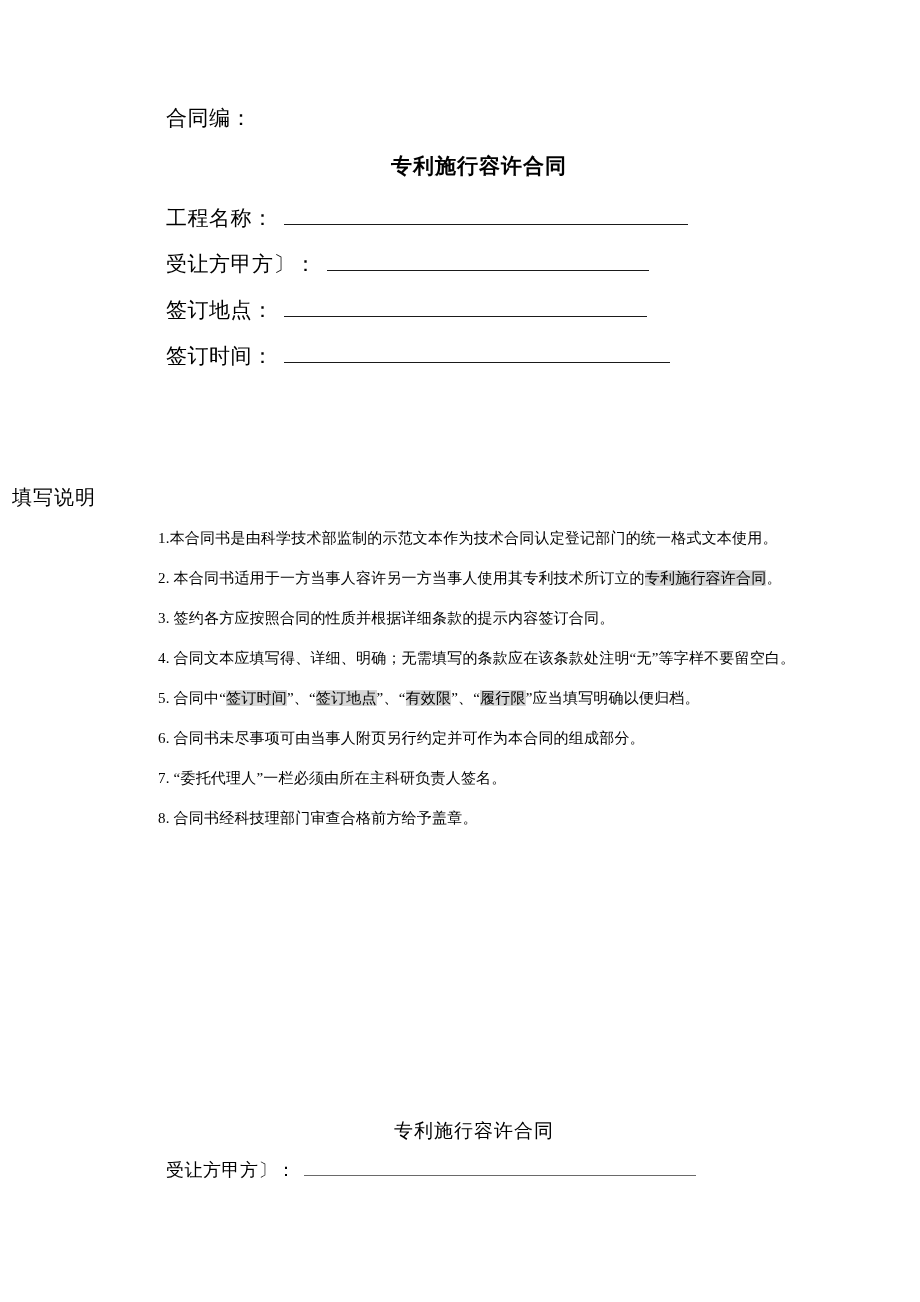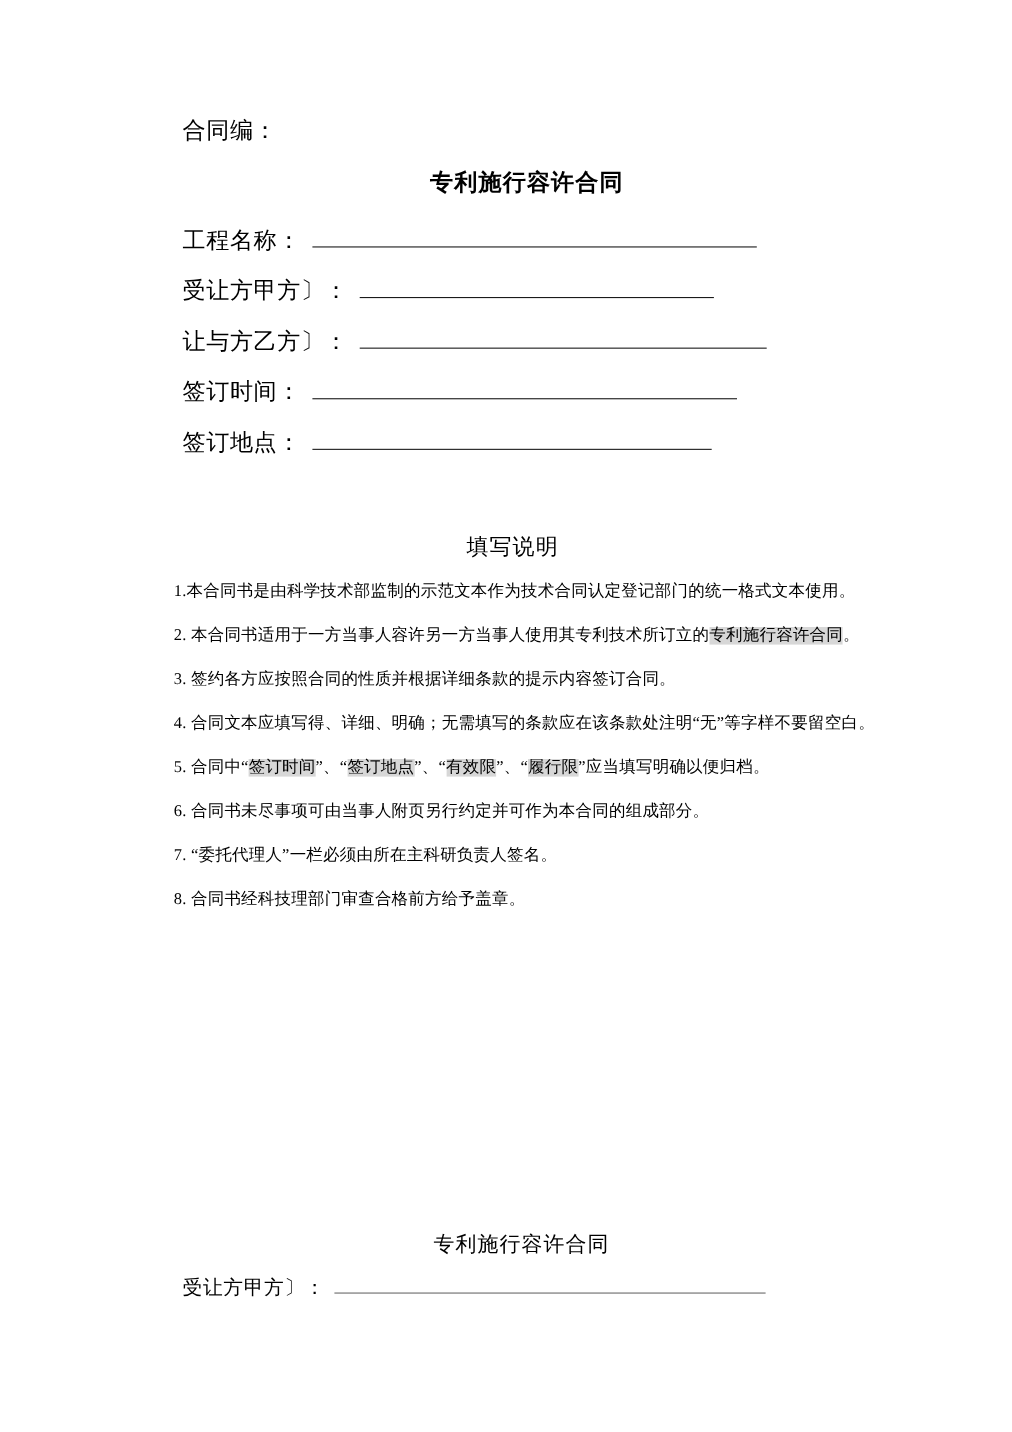--- a/index.html
+++ b/index.html
@@ -75,21 +75,20 @@
   .fl-4 { width: 386px; }
   .fl-5 { width: 363px; }
   .fl-6 { width: 410px; }
 
   
   .section-heading {
     position: absolute;
     left: 0;
     right: 0;
     top: 484px;
-    text-align: center;
     font-size: 20px;
     letter-spacing: 1px;
   }
   .section-heading-inner { padding-left: 12px; display: inline-block; }
 
   .body-text {
     position: absolute;
     left: 128px;
     top: 518px;
     width: 712px;
@@ -155,33 +154,29 @@
     <div class="field-row">
       <span class="field-label">工程名称：</span>
       <span class="field-line fl-1"></span>
     </div>
 
     <div class="field-row">
       <span class="field-label">受让方甲方〕：</span>
       <span class="field-line fl-2"></span>
     </div>
 
-    <div class="field-row">
-      <span class="field-label">让与方乙方〕：</span>
-      <span class="field-line fl-3"></span>
+
+    <div class="field-row">
+      <span class="field-label">签订地点：</span>
+      <span class="field-line fl-5"></span>
     </div>
 
     <div class="field-row">
       <span class="field-label">签订时间：</span>
       <span class="field-line fl-4"></span>
-    </div>
-
-    <div class="field-row">
-      <span class="field-label">签订地点：</span>
-      <span class="field-line fl-5"></span>
     </div>
 
 
   </div>
 
   <div class="section-heading">
     <span class="section-heading-inner">填写说明</span>
   </div>
 
   <div class="body-text" id="instructions-body">

